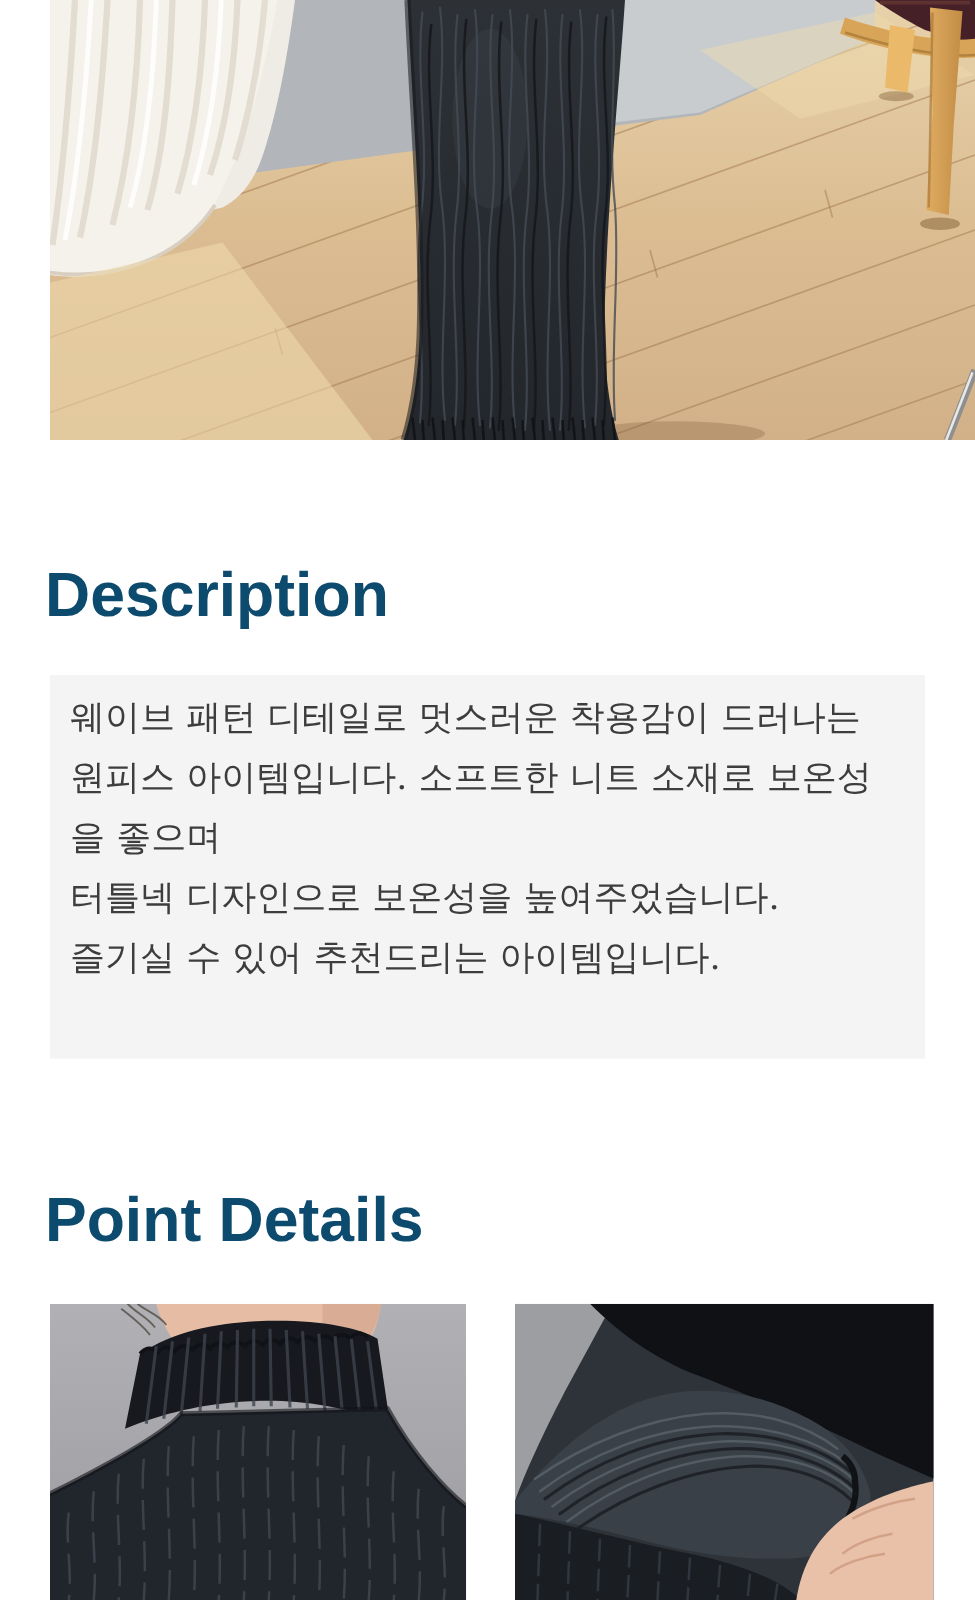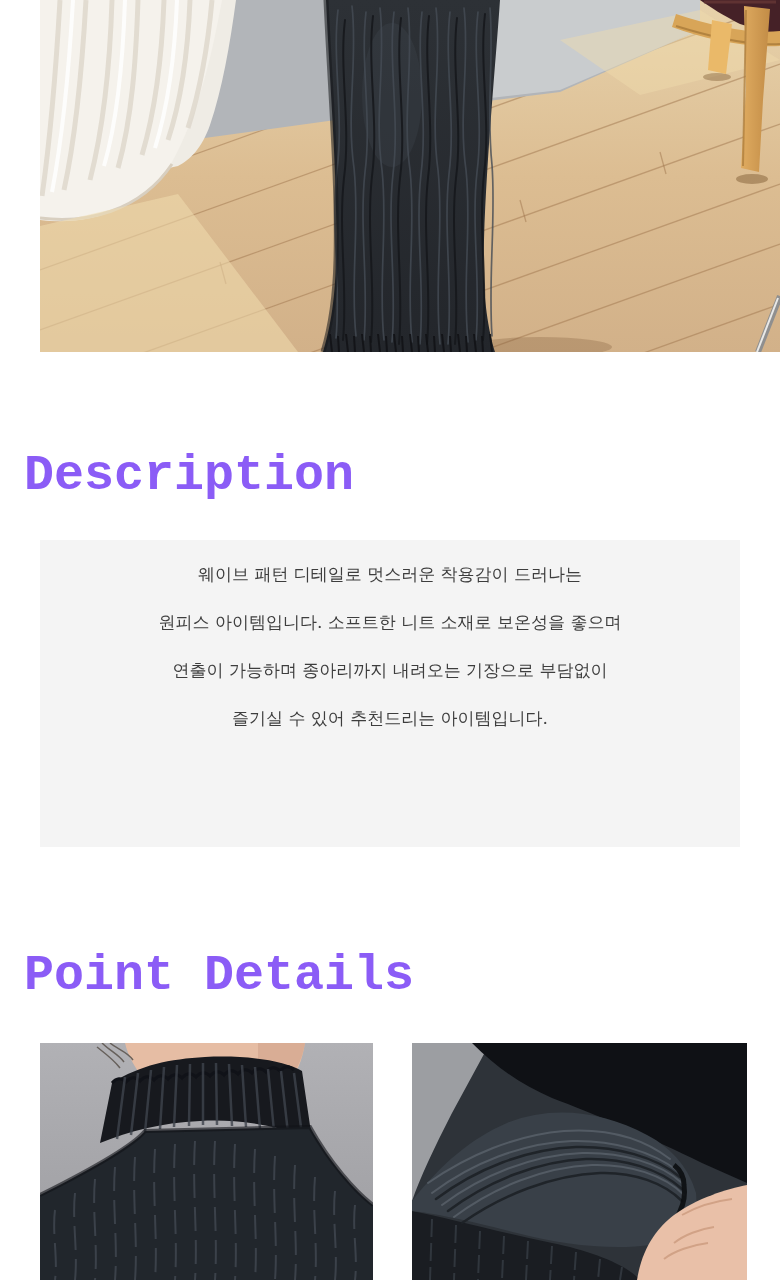--- a/index.html
+++ b/index.html
@@ -3,35 +3,35 @@
 <meta charset="utf-8">
 <style>
   html,body{margin:0;padding:0;}
   body{
     width:780px;height:1280px;position:relative;overflow:hidden;
     background:#ffffff;font-family:"Liberation Sans",sans-serif;
   }
   .hero{position:absolute;left:40px;top:0;width:740px;height:352px;}
   .hero svg{display:block;width:740px;height:352px;}
   .sec-title{
-    position:absolute;left:24px;margin:0;
-    font-family:Liberation Mono, monospace;
-    font-weight:700;font-size:50px;line-height:60px;color:#8b5cf6;
+    position:absolute;left:36px;margin:0;
+    font-family:Liberation Sans, sans-serif;
+    font-weight:700;font-size:50px;line-height:60px;color:#0c4a6e;
     letter-spacing:0px;white-space:nowrap;
   }
   #desc-title{top:446px;}
   #point-title{top:946px;}
   .desc-box{
     position:absolute;left:40px;top:540px;width:700px;height:307px;
     background:#f4f4f4;box-sizing:border-box;padding:10px 16px;
   }
   .desc-box p{
-    margin:0;text-align:center;
+    margin:0;
     font-family:"DejaVu Serif","Liberation Serif",serif;
-    font-size:17px;line-height:48px;color:#3d3d3d;
+    font-size:28px;line-height:48px;color:#3d3d3d;
   }
   .details-row{position:absolute;left:40px;top:1043px;width:707px;height:237px;}
   .detail-photo{position:absolute;top:0;height:237px;overflow:hidden;}
   #detail-collar{left:0;width:333px;}
   #detail-cuff{left:372px;width:335px;}
   .detail-photo svg{display:block;}
 </style>
 </head>
 <body>
 
@@ -143,21 +143,21 @@
       <path d="M738,298 L717,352" stroke="#e9e9e7" stroke-width="2" fill="none"></path>
     </g>
   </svg>
 </div>
 
 <h2 class="sec-title" id="desc-title">Description</h2>
 
 <div class="desc-box">
   <p>웨이브 패턴 디테일로 멋스러운 착용감이 드러나는</p>
   <p>원피스 아이템입니다. 소프트한 니트 소재로 보온성을 좋으며</p>
-  <p>연출이 가능하며 종아리까지 내려오는 기장으로 부담없이</p>
+  <p>터틀넥 디자인으로 보온성을 높여주었습니다.</p>
   <p>즐기실 수 있어 추천드리는 아이템입니다.</p>
 </div>
 
 <h2 class="sec-title" id="point-title">Point Details</h2>
 
 <div class="details-row">
 
   <div class="detail-photo" id="detail-collar" aria-label="Close-up of the ribbed turtleneck collar and textured shoulder of the black knit dress">
     <svg viewBox="0 0 333 237" width="333" height="237" xmlns="http://www.w3.org/2000/svg">
       <defs>

